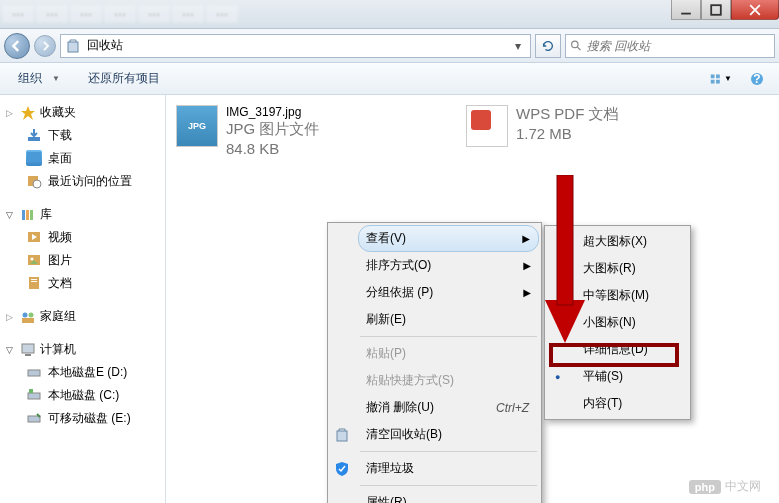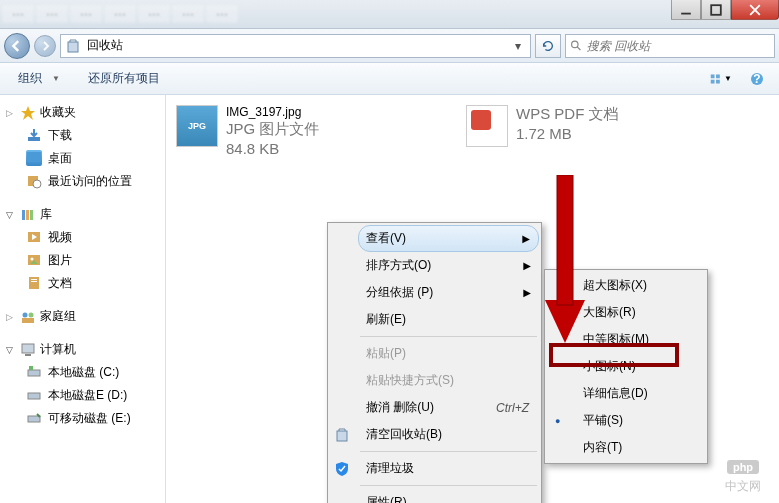--- a/index.html
+++ b/index.html
@@ -66,21 +66,21 @@
 
 .submenu .ctx-item { padding-right: 20px; }
 .submenu .ctx-item.radio::before { content: "●"; position: absolute; left: -20px; color: #1e5aa8; font-size: 9px; }
 
 .highlight-box { position: absolute; border: 4px solid #8b0000; }
 
 
 .red-arrow { position: absolute; }
 
 
-.watermark { position: absolute; right: 18px; bottom: 8px; opacity: 0.5; font-size: 14px; color: #888; display: flex; align-items: center; gap: 4px; flex-direction: column; }
+.watermark { position: absolute; right: 18px; bottom: 8px; opacity: 0.5; font-size: 14px; color: #888; display: flex; align-items: center; gap: 4px; }
 .watermark .wm-badge { background: #999; color: #fff; padding: 1px 6px; border-radius: 3px; font-weight: bold; font-size: 11px; }
 
 
 .icon-star { color: #e8b020; }
 .icon-blue { background: linear-gradient(#6ab8ec, #3a88c8); border-radius: 2px; }
 .icon-music { color: #2a6cc4; }
 </style>
 </head>
 <body>
 
@@ -257,29 +257,29 @@
         <span class="chev open">▽</span>
         <svg class="ticon" viewBox="0 0 16 16">
             <rect x="2" y="2" width="12" height="9" fill="#c8d4e0" stroke="#888"></rect>
             <rect x="5" y="12" width="6" height="2" fill="#888"></rect>
           </svg>
         <span>计算机</span>
       </div>
       <div class="tree-item">
           <svg class="ticon" viewBox="0 0 16 16">
             <rect x="2" y="6" width="12" height="6" fill="#b8c8d8" stroke="#888"></rect>
+          </svg>
+          <span>本地磁盘E (D:)</span>
+        </div>
+      <div class="tree-item">
+          <svg class="ticon" viewBox="0 0 16 16">
+            <rect x="2" y="6" width="12" height="6" fill="#b8c8d8" stroke="#888"></rect>
             <rect x="3" y="2" width="4" height="4" fill="#6ab868"></rect>
           </svg>
           <span>本地磁盘 (C:)</span>
-        </div>
-      <div class="tree-item">
-          <svg class="ticon" viewBox="0 0 16 16">
-            <rect x="2" y="6" width="12" height="6" fill="#b8c8d8" stroke="#888"></rect>
-          </svg>
-          <span>本地磁盘E (D:)</span>
         </div>
       <div class="tree-item">
           <svg class="ticon" viewBox="0 0 16 16">
             <rect x="2" y="6" width="12" height="6" fill="#b8c8d8" stroke="#888"></rect>
             <path d="M11 4 L14 7" stroke="#4a8a4a" stroke-width="2"></path>
           </svg>
           <span>可移动磁盘 (E:)</span>
         </div>
     </div>
   </div>
@@ -346,21 +346,21 @@
         </svg>
       <span>清理垃圾</span>
     </div>
     <div class="ctx-sep"></div>
     <div class="ctx-item">
         <span>属性(R)</span>
       </div>
   </div>
 </div>
 
-<div class="ctx submenu" style="left:544px; top:225px; width:164px;margin-top:44px;">
+<div class="ctx submenu" style="left:544px; top:225px; width:147px;">
   <div class="ctx-inner">
     <div class="ctx-item">
         <span>超大图标(X)</span>
       </div>
     <div class="ctx-item">
         <span>大图标(R)</span>
       </div>
     <div class="ctx-item">
         <span>中等图标(M)</span>
       </div>

